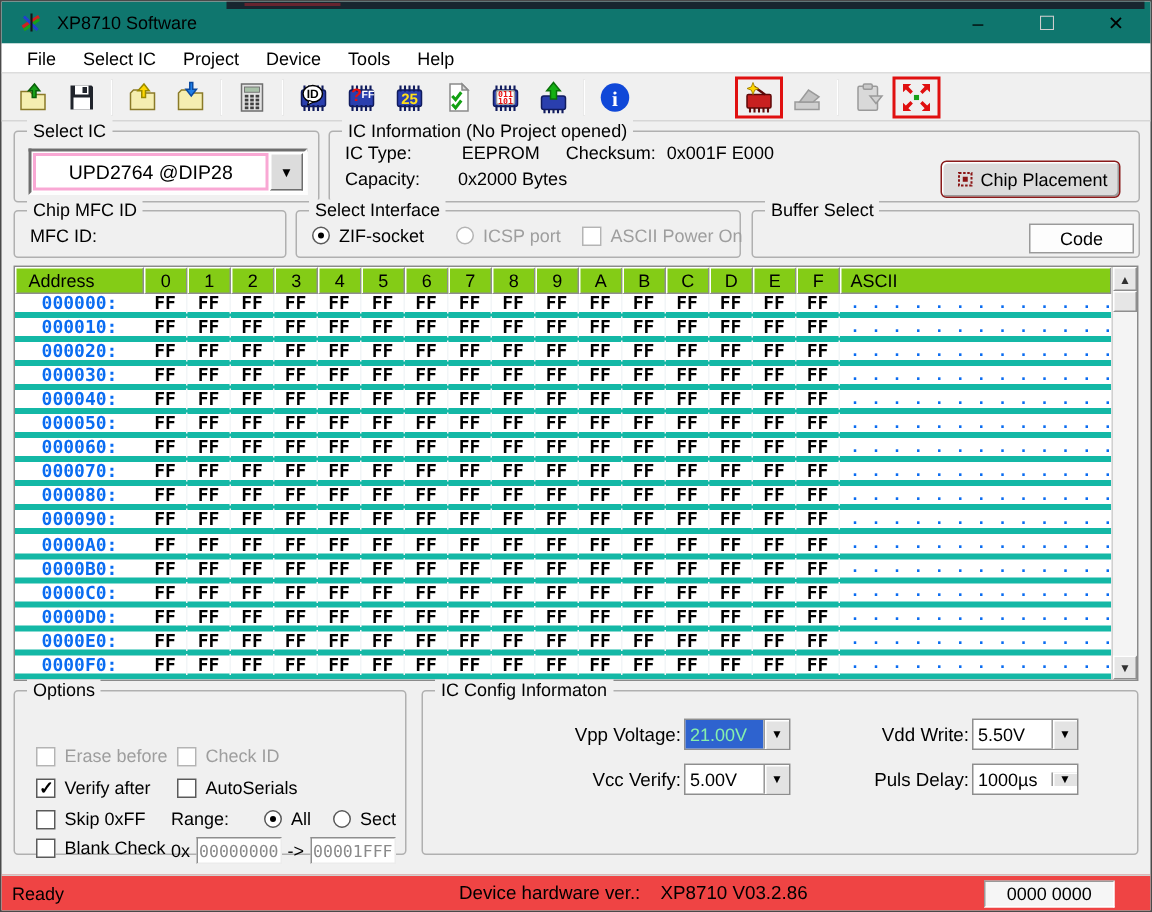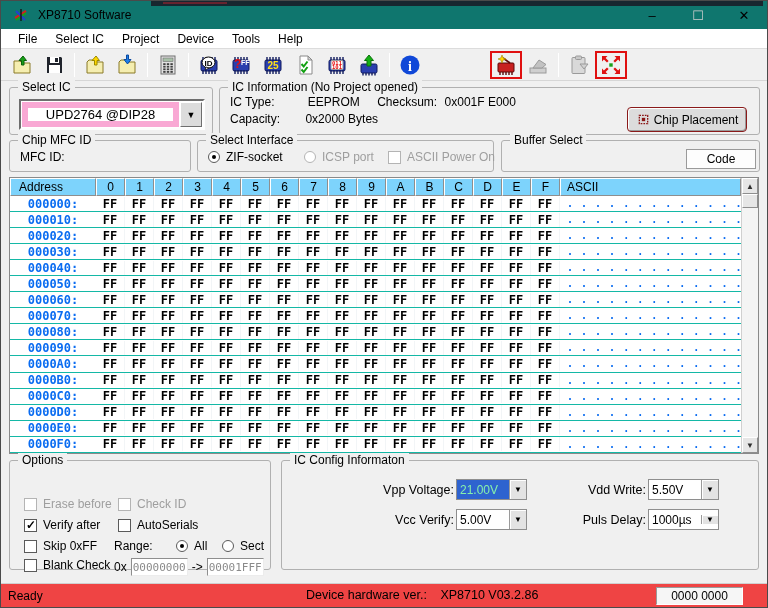--- a/index.html
+++ b/index.html
@@ -34,21 +34,21 @@
   .tspacer { width:64px; flex:none; }
 
   
   .group { position:absolute; border:1px solid #b0b0b0; border-radius:3px; }
   .gtitle { position:absolute; top:-8px; left:8px; background:#f0f0f0; padding:0 4px; font-size:12px; white-space:nowrap; }
 
   
   .bigcombo { position:absolute; left:9px; top:11px; width:186px; height:31px; background:#fff;
               border:2px solid; border-color:#6e6e6e #fdfdfd #fdfdfd #6e6e6e; display:flex; }
   .bigcombo .val { flex:1; display:flex; align-items:center; justify-content:center; font-size:13px;
-                   border:6px solid #f9a8d4; margin:1px; }
+                   border:2px solid #f9a8d4; margin:1px; }
   .bigcombo .dbtn { width:22px; margin:1px 1px 1px 0; background:#dcdcdc;
                     border:1px solid; border-color:#fff #6e6e6e #6e6e6e #fff;
                     display:flex; align-items:center; justify-content:center; font-size:9px; }
 
   .inforow { position:absolute; font-size:12px; white-space:nowrap; }
   .chipbtn { position:absolute; right:12px; top:19px; width:120px; height:25px; background:#dcdcdc;
              border:1px solid #8a1a1a; border-radius:4px; box-shadow:inset 1px 1px 0 #fff, inset -1px -1px 0 #9a9a9a;
              display:flex; align-items:center; justify-content:center; gap:3px; font-size:12px; }
 
   
@@ -63,25 +63,25 @@
 
   .codebtn { position:absolute; right:3px; bottom:2px; width:70px; height:20px; background:#fdfdfd;
              border:1px solid #9a9a9a; display:flex; align-items:center; justify-content:center; }
 
   
   .hextable { position:absolute; left:8px; top:176px; width:750px; height:277px; background:#fff;
               border:1px solid #8a8a8a; display:flex; }
   .hexmain { flex:1; display:flex; flex-direction:column; overflow:hidden; }
   .hexhdr { display:flex; height:18px; flex:none; background:#f0f0f0; }
   .hh { width:29px; flex:none; display:flex; align-items:center; justify-content:center; font-size:12px;
-        background:#7dd3fc; border:1px solid; border-color:#ffffff #8e8e8e #8e8e8e #ffffff; }
+        background:#84cc16; border:1px solid; border-color:#ffffff #8e8e8e #8e8e8e #ffffff; }
   .hh.ha { width:86px; justify-content:flex-start; padding-left:8px; }
   .hh.hascii { flex:1; width:auto; justify-content:flex-start; padding-left:6px; }
   .hexbody { flex:1; overflow:hidden; }
-  .hr { display:flex; height:16.06px; align-items:center; border-bottom:1px solid #14b8a6; }
+  .hr { display:flex; height:16.06px; align-items:center; border-bottom:4px solid #14b8a6; }
   .ca { width:86px; flex:none; text-align:center; font-family:"DejaVu Sans Mono", monospace; font-weight:bold;
         font-size:12px; color:#0a6cf1; }
   .cbyte { width:29px; flex:none; text-align:center; font-family:"DejaVu Sans Mono", monospace; font-weight:bold;
            font-size:12px; color:#000; border-right:1px solid #f2f5f7; }
   .cascii { flex:1; padding-left:7px; font-family:"DejaVu Sans Mono", monospace; font-weight:bold; font-size:10px;
             color:#0a6cf1; letter-spacing:1px; white-space:nowrap; overflow:hidden; }
   .vscroll { width:17px; flex:none; background:#f4f4f4; border-left:1px solid #d0d0d0;
              display:flex; flex-direction:column; }
   .sbtn { height:16px; flex:none; background:#e6e6e6; border:1px solid; border-color:#fff #8e8e8e #8e8e8e #fff;
           display:flex; align-items:center; justify-content:center; font-size:8px; color:#303030; }

